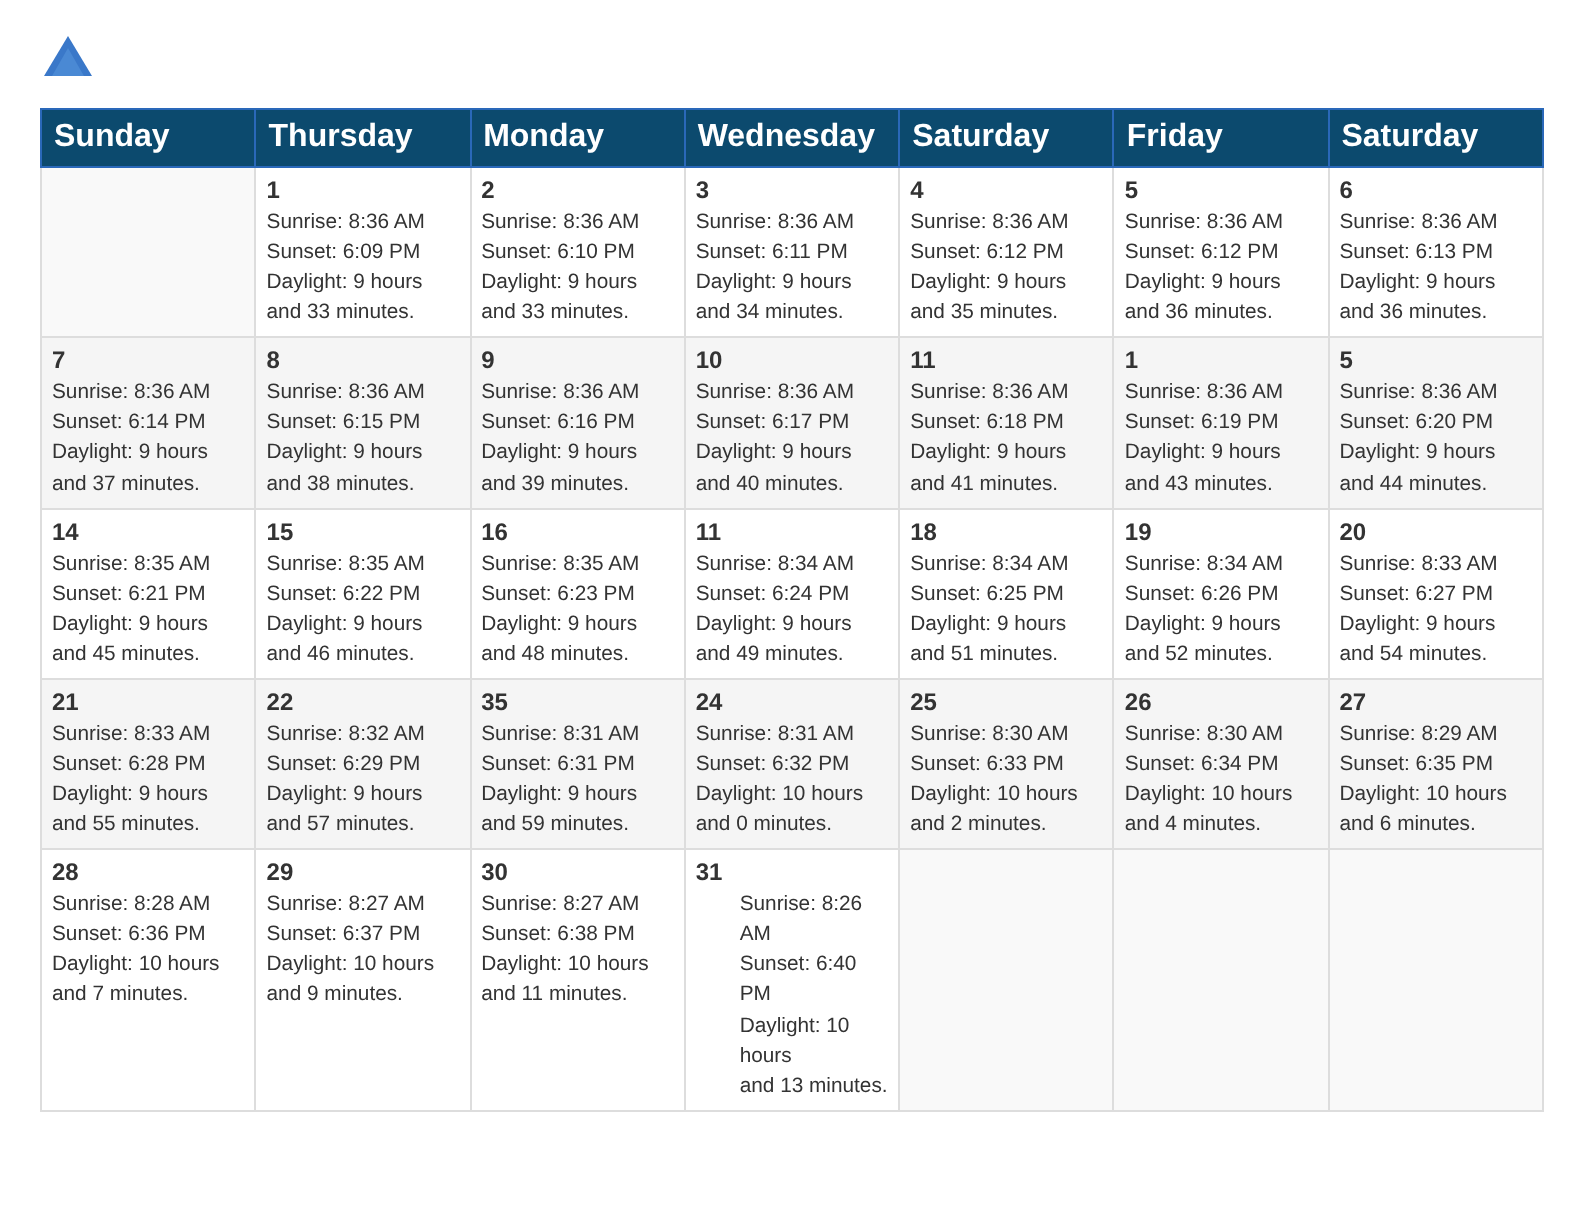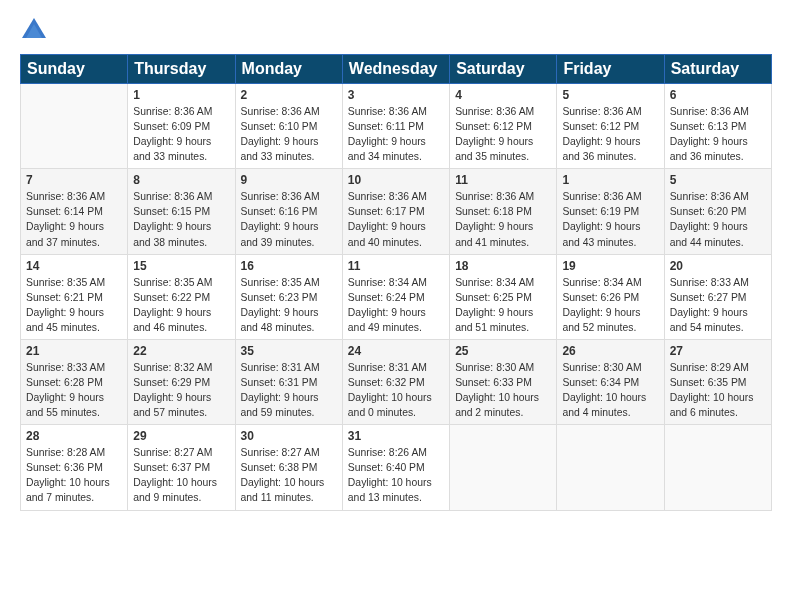--- a/index.html
+++ b/index.html
@@ -346,21 +346,21 @@
           </td>
           <td>
             <span class="day-num">30</span>
             <div class="day-info" style="white-space: pre-line;">Sunrise: 8:27 AM
 Sunset: 6:38 PM
 Daylight: 10 hours
 and 11 minutes.</div>
           </td>
           <td>
             <span class="day-num">31</span>
-            <div class="day-info" style="white-space: pre-line;">Sunrise: 8:26 AM
+            <div class="day-info" style="white-space: pre-line; margin-left: 22px;">Sunrise: 8:26 AM
 Sunset: 6:40 PM
 Daylight: 10 hours
 and 13 minutes.</div>
           </td>
           <td class="empty-cell"></td>
           <td class="empty-cell"></td>
           <td class="empty-cell"></td>
         </tr>
       </tbody>
   </table>

